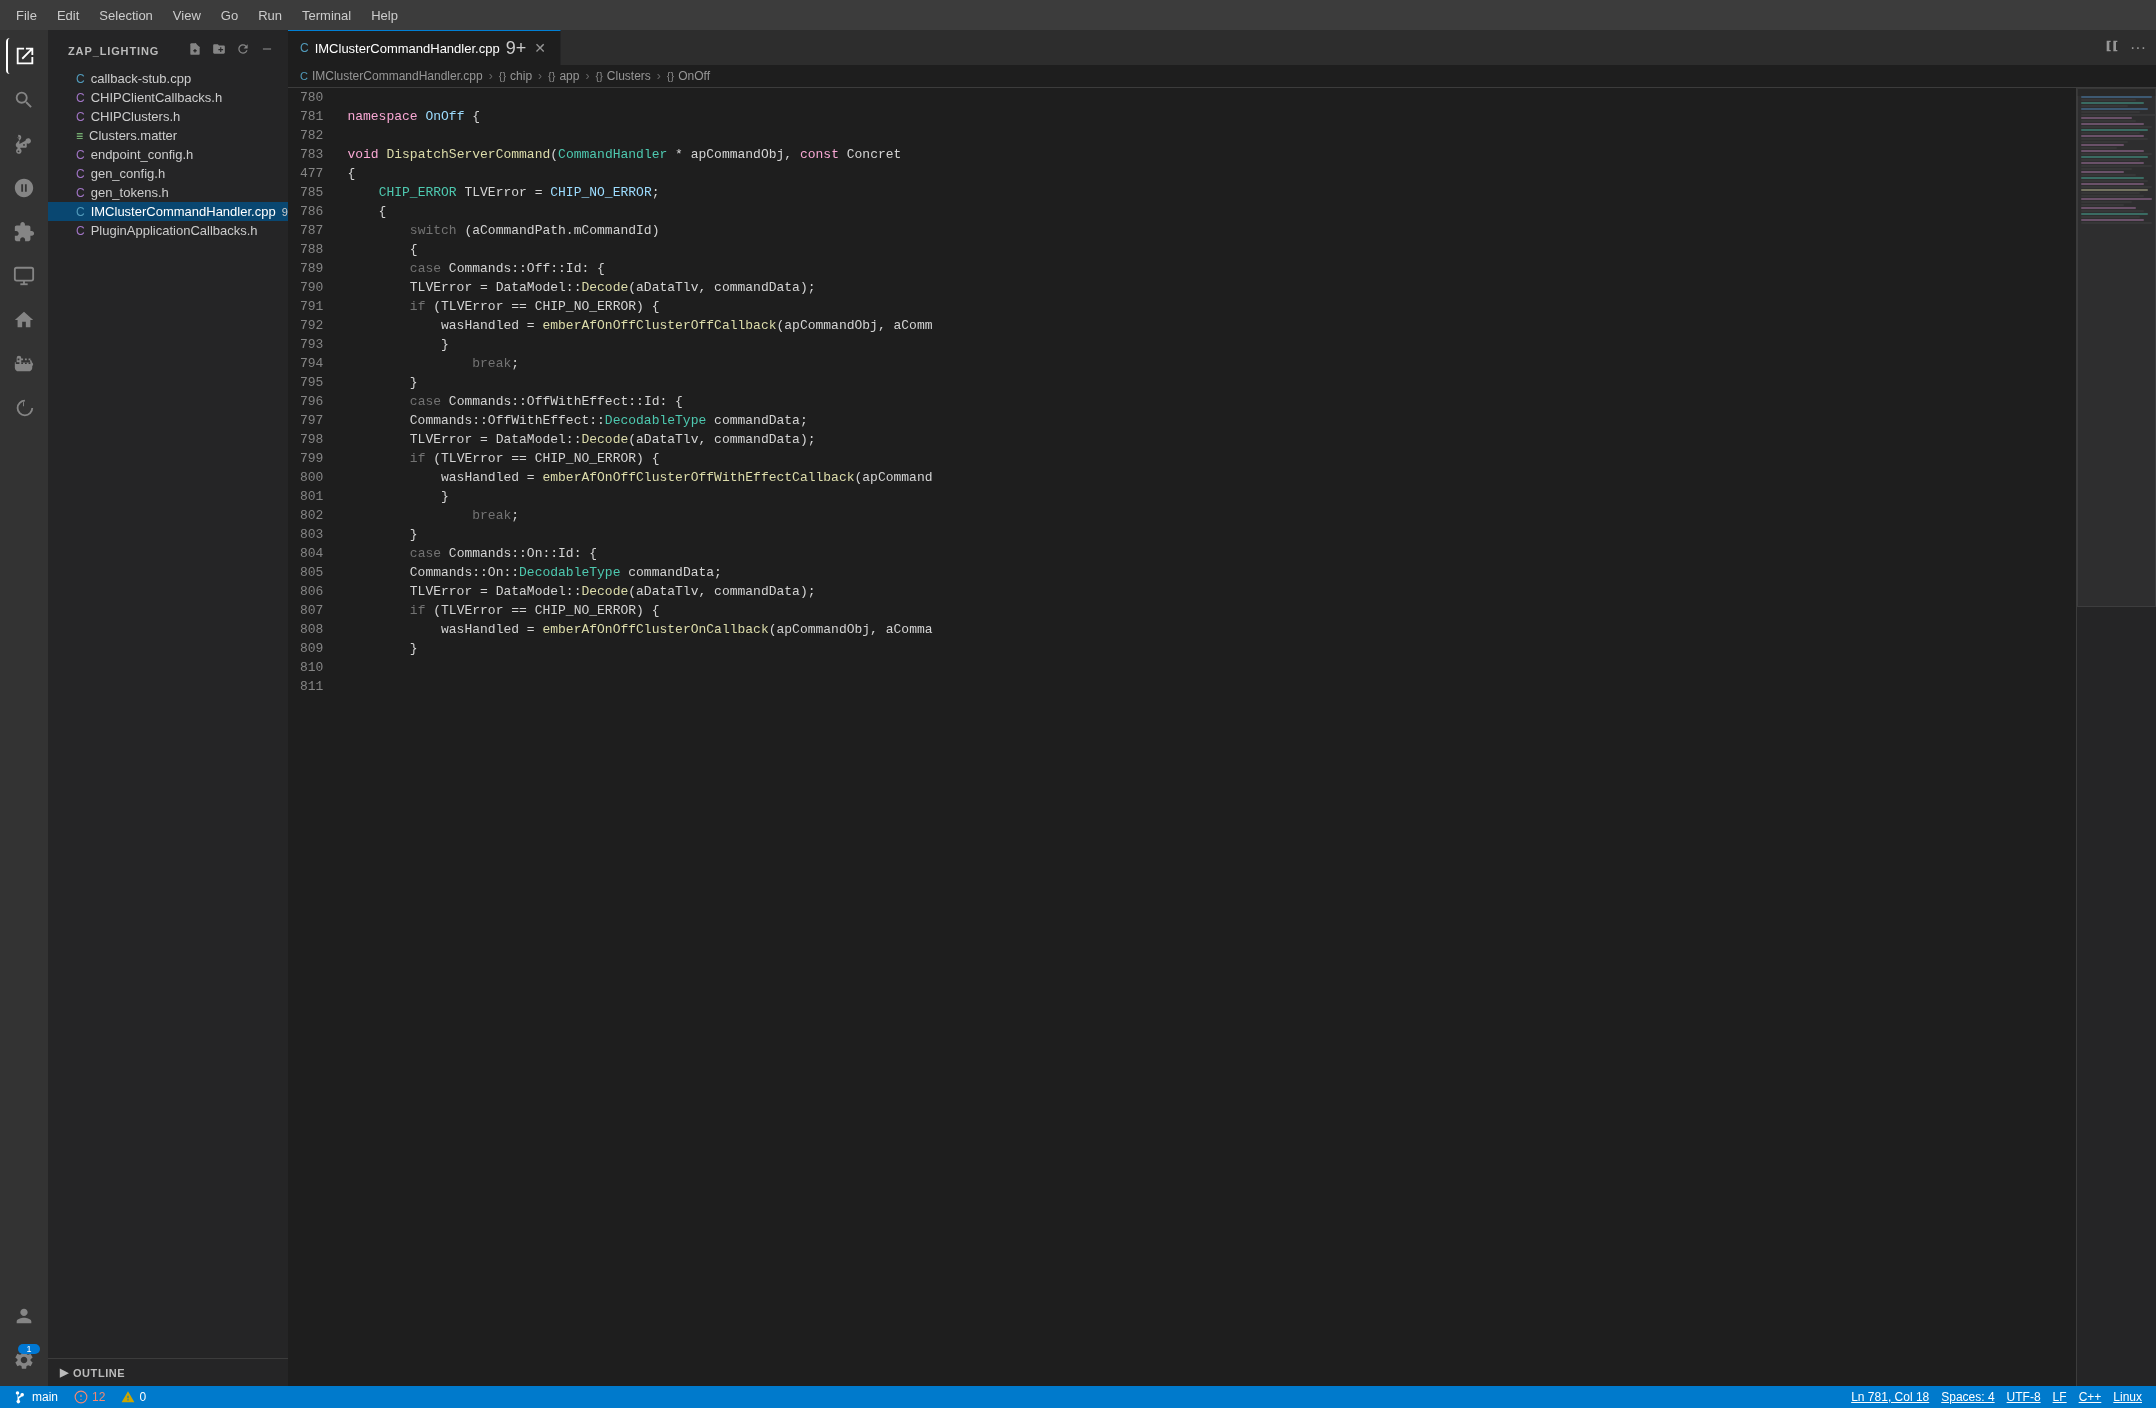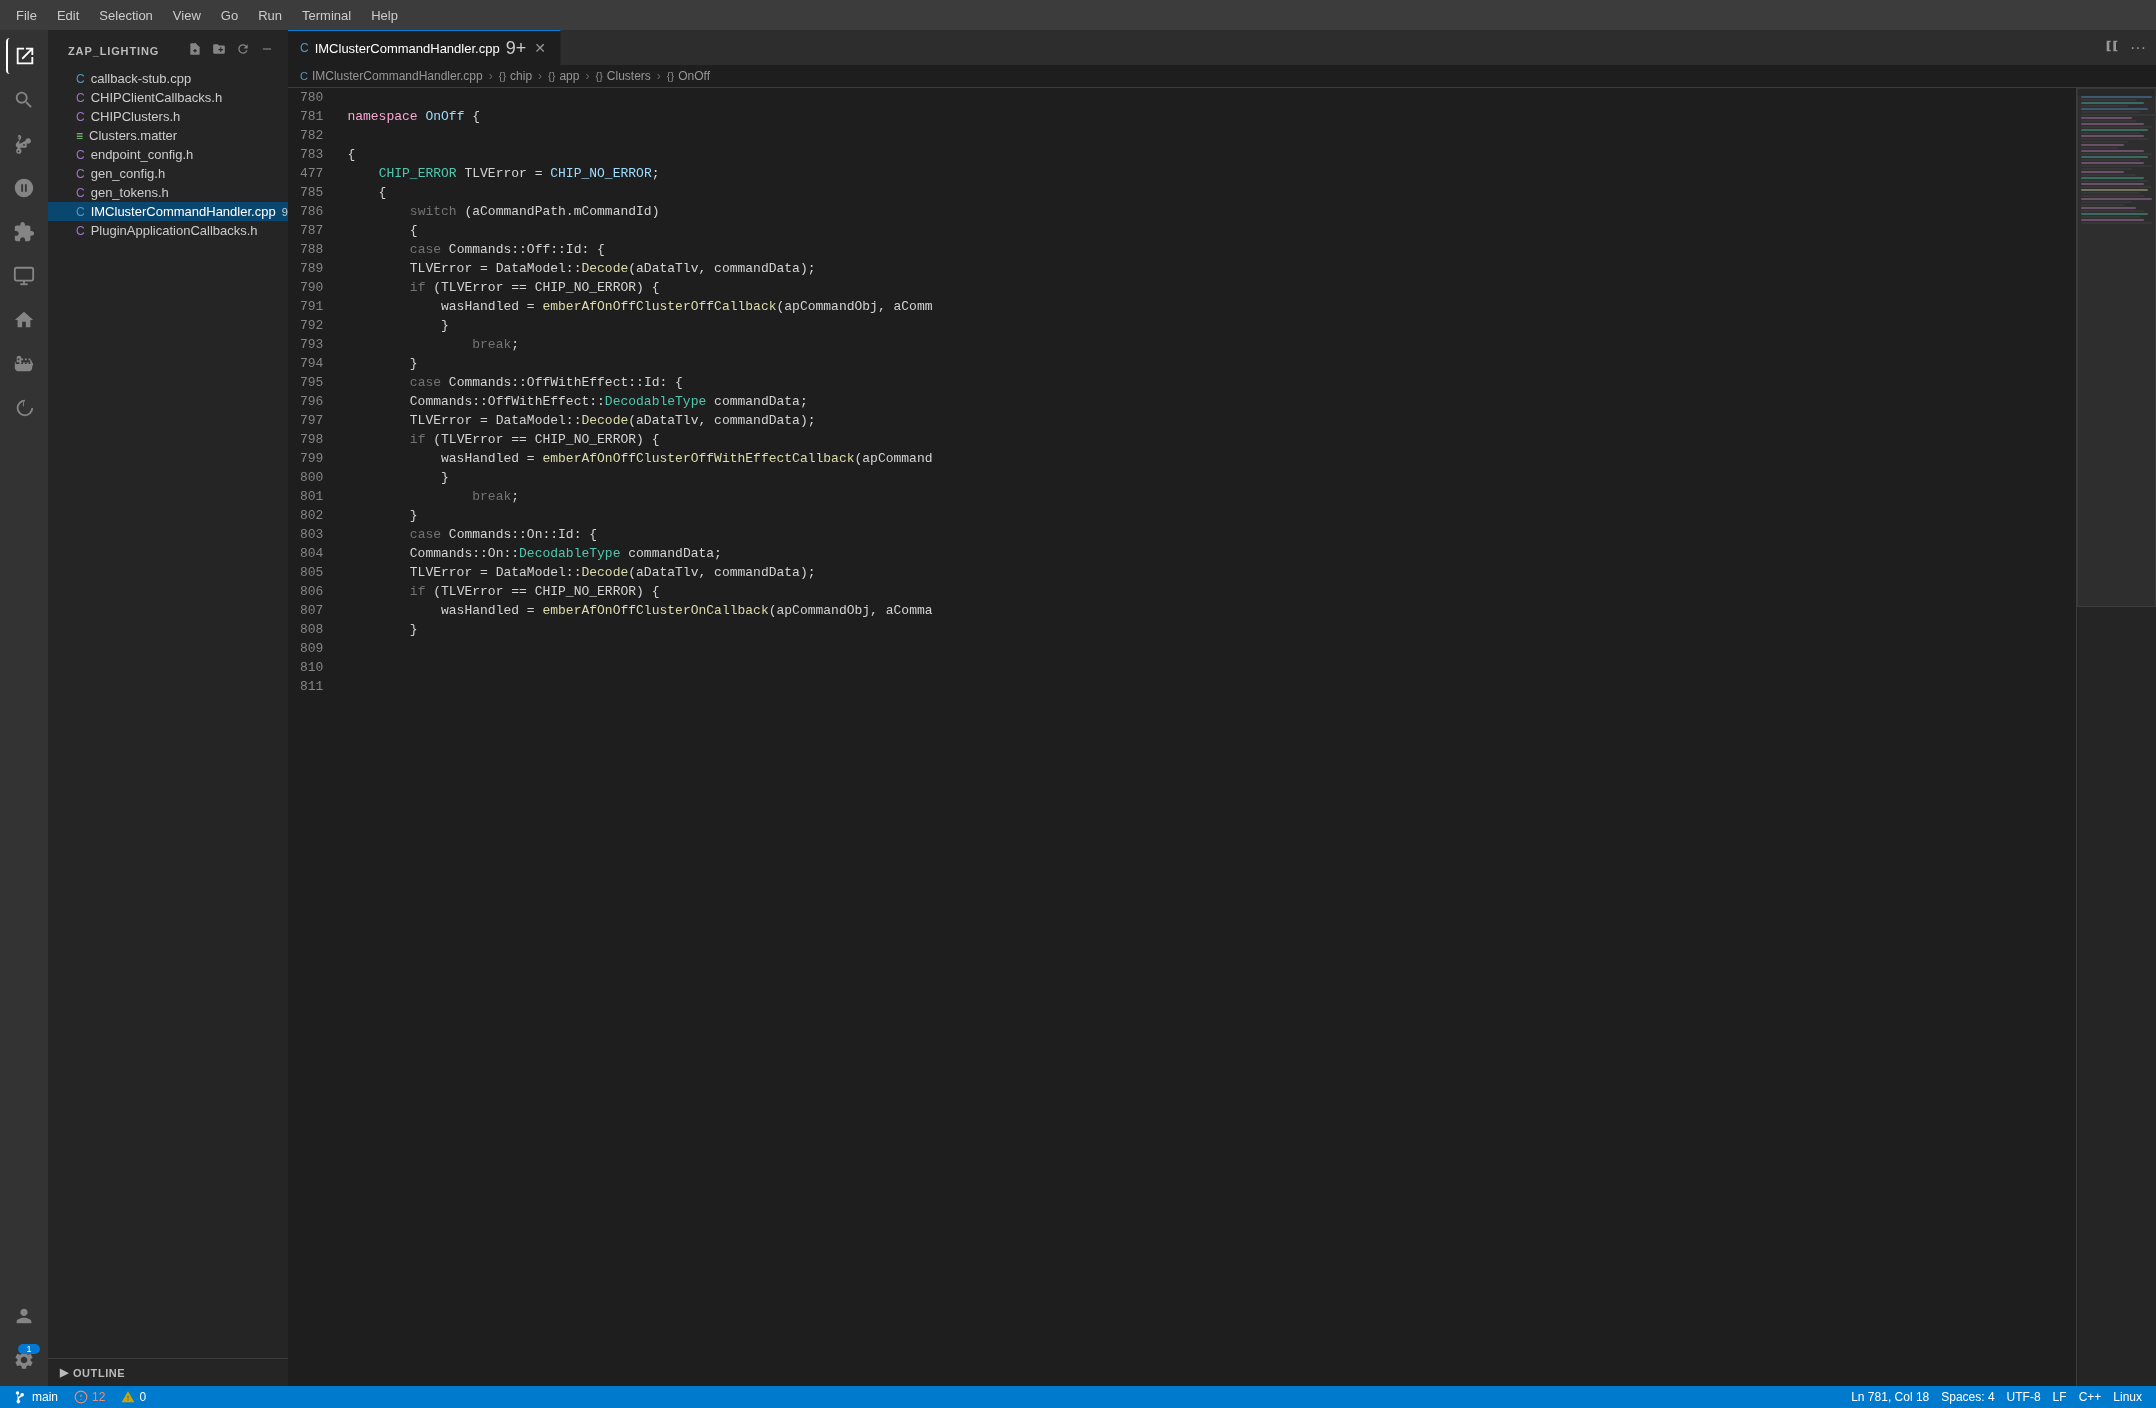--- a/index.html
+++ b/index.html
@@ -331,20 +331,21 @@
       align-items: center;
       gap: 4px;
       padding: 0 6px;
       height: 100%;
       cursor: pointer;
     }
     #status-right {
       margin-left: auto;
       display: flex;
       align-items: flex-start;
+      text-decoration: underline;
     }
     .status-error { color: #f48771; text-align: right; }
   </style>
 </head>
 <body>
 
 <div id="menubar">
   <div class="menu-item">File</div>
   <div class="menu-item">Edit</div>
   <div class="menu-item">Selection</div>
@@ -577,20 +578,21 @@
         <div>807</div>
         <div>808</div>
         <div>809</div>
         <div>810</div>
         <div>811</div>
       </div>
       <div id="code-content">
         <span class="code-line">&nbsp;</span>
         <span class="code-line"><span class="kw">namespace</span> <span class="ns">OnOff</span> {</span>
         <span class="code-line">&nbsp;</span>
+        <span class="code-line"><span class="kw">void</span> <span class="fn">DispatchServerCommand</span>(<span class="type">CommandHandler</span> * apCommandObj, <span class="kw">const</span> Concret</span>
         <span class="code-line">{</span>
         <span class="code-line">    <span class="type">CHIP_ERROR</span> TLVError = <span class="var">CHIP_NO_ERROR</span>;</span>
         <span class="code-line">    {</span>
         <span class="code-line">        <span class="kw2">switch</span> (aCommandPath.mCommandId)</span>
         <span class="code-line">        {</span>
         <span class="code-line">        <span class="kw2">case</span> Commands::Off::Id: {</span>
         <span class="code-line">        TLVError = DataModel::<span class="fn">Decode</span>(aDataTlv, commandData);</span>
         <span class="code-line">        <span class="kw2">if</span> (TLVError == CHIP_NO_ERROR) {</span>
         <span class="code-line">            wasHandled = <span class="fn">emberAfOnOffClusterOffCallback</span>(apCommandObj, aComm</span>
         <span class="code-line">            }</span>

